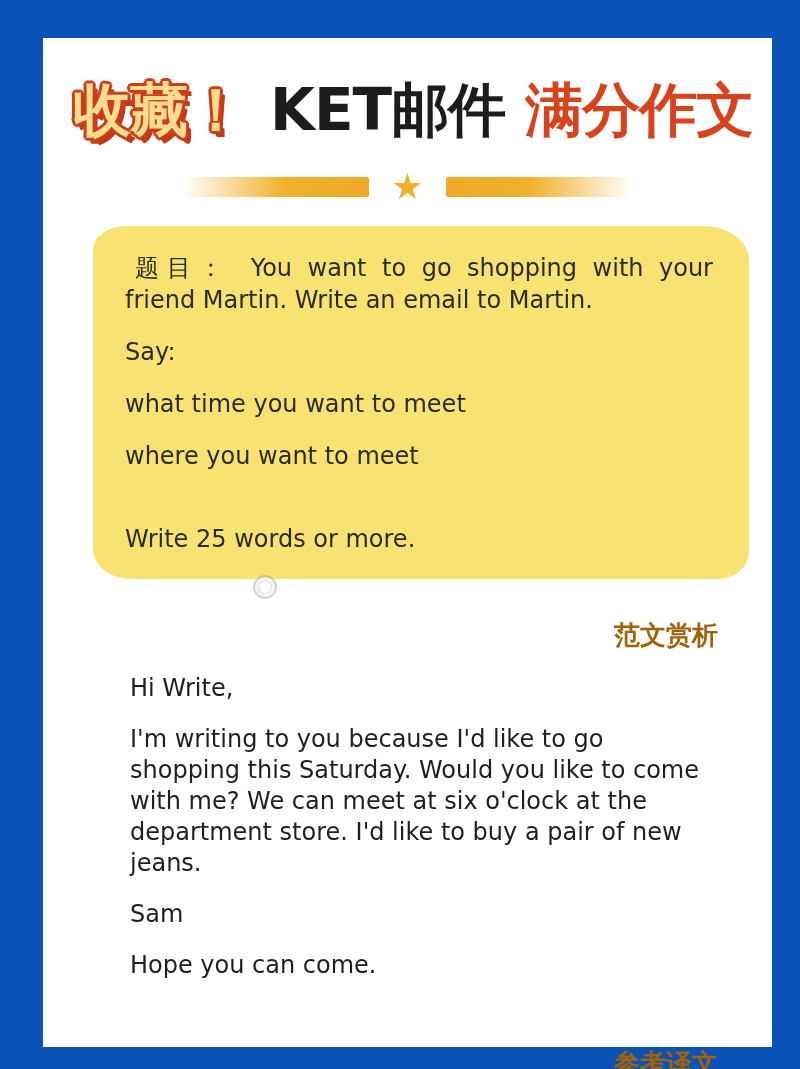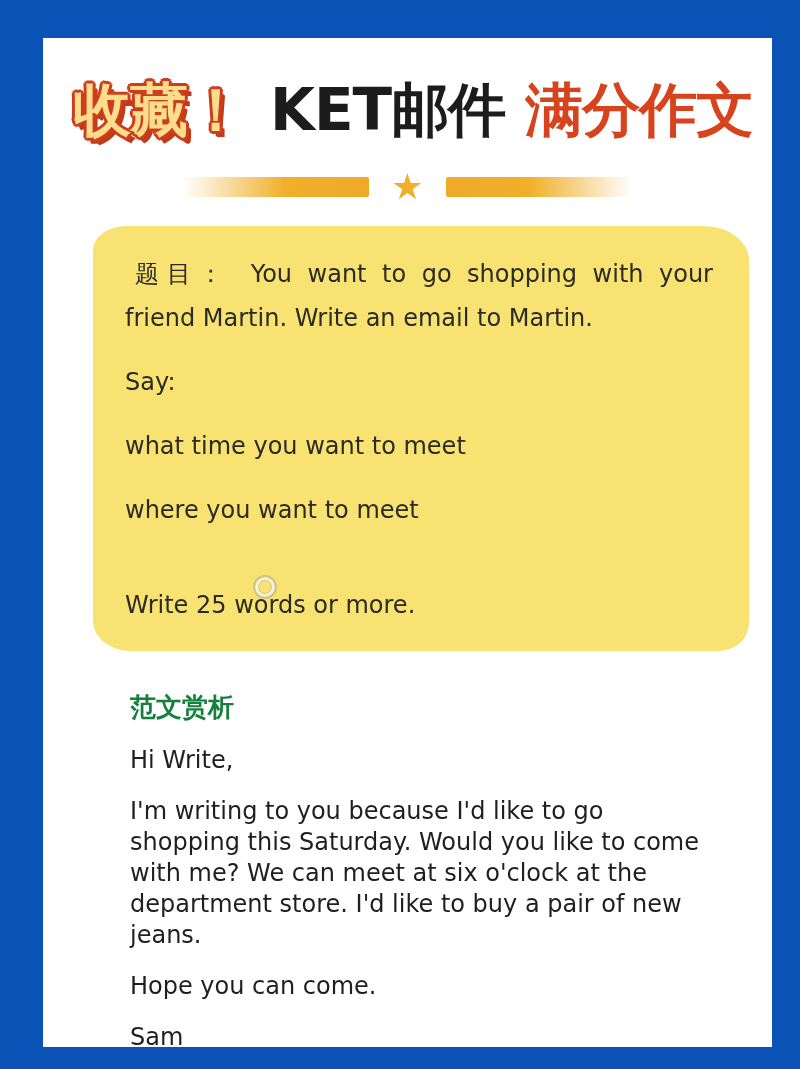--- a/index.html
+++ b/index.html
@@ -61,32 +61,33 @@
   .task-box {
     margin: 22px 0 0 40px;
     width: 656px;
     background: #f8e272;
     border-radius: 34px 46px 30px 38px / 24px 34px 28px 30px;
     padding: 16px 26px 14px 22px;
     color: #2b2b26;
   }
   .task-box p {
     font-size: 24px;
-    line-height: 44px;
+    line-height: 32px;
   }
   .task-box .prompt { text-align: justify; }
   .task-box .spacer { height: 31px; }
   
   .section { margin-left: 57px; width: 628px; color: #1f1f1f; }
   .section h2 {
-    color: #15803d;
+    color: #a16207;
     font-size: 26px;
     line-height: 32px;
     font-weight: bold;
     margin-bottom: 2px;
+    text-align: right;
   }
   .section.en { margin-top: 20px; }
   .section.en p { font-size: 24px; line-height: 31px; }
   .section.zh-sec { margin-top: 26px; }
   .section.zh-sec p { font-size: 25px; line-height: 33px; }
   
   .watermark {
     position: absolute;
     left: 210px; top: 537px;
     width: 18px; height: 18px;
@@ -116,22 +117,22 @@
     <p>what time you want to meet</p>
     <p>where you want to meet</p>
     <div class="spacer"></div>
     <p>Write 25 words or more.</p>
   </div>
 
   <div class="section en">
     <h2>范文赏析</h2>
     <p>Hi Write,</p>
     <p>I'm writing to you because I'd like to go shopping this Saturday. Would you like to come with me? We can meet at six o'clock at the department store. I'd like to buy a pair of new jeans.</p>
+    <p>Sam</p>
     <p>Hope you can come.</p>
-    <p>Sam</p>
   </div>
 
   <span class="watermark"></span>
 
   <div class="section zh-sec">
     <h2>参考译文</h2>
     <p>嗨，马丁:</p>
     <p>希望你能来。</p>
     <p>山姆</p>
   </div>

